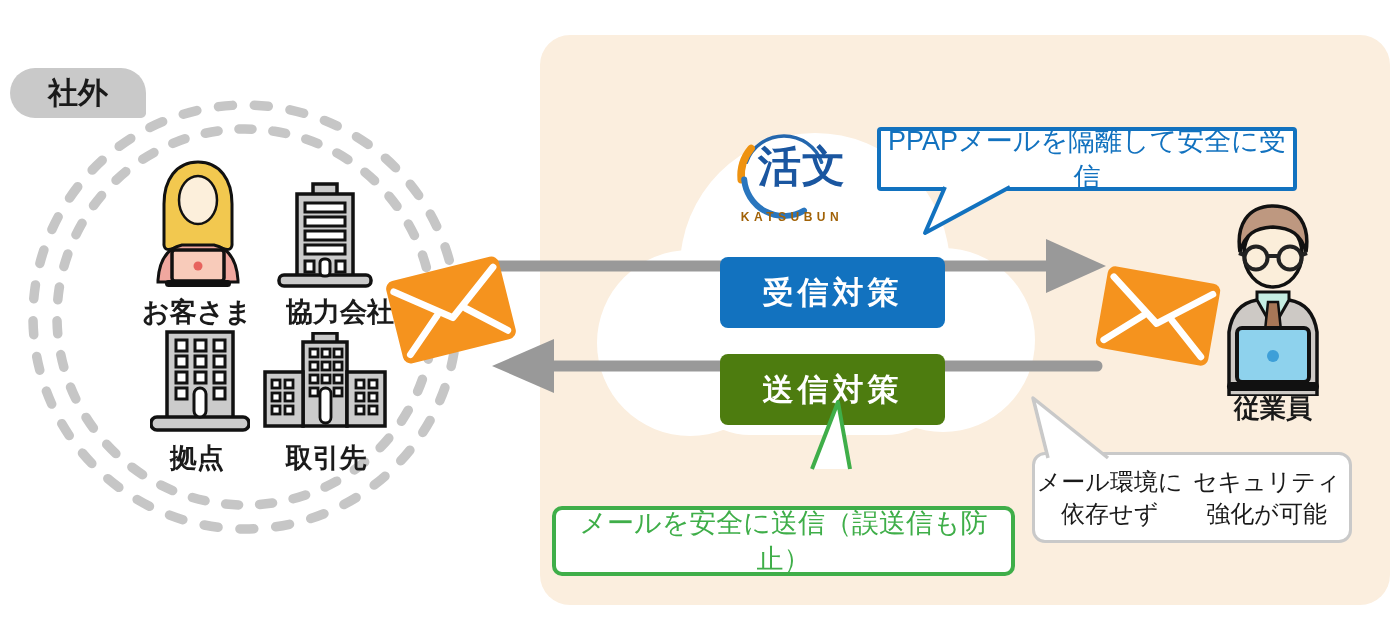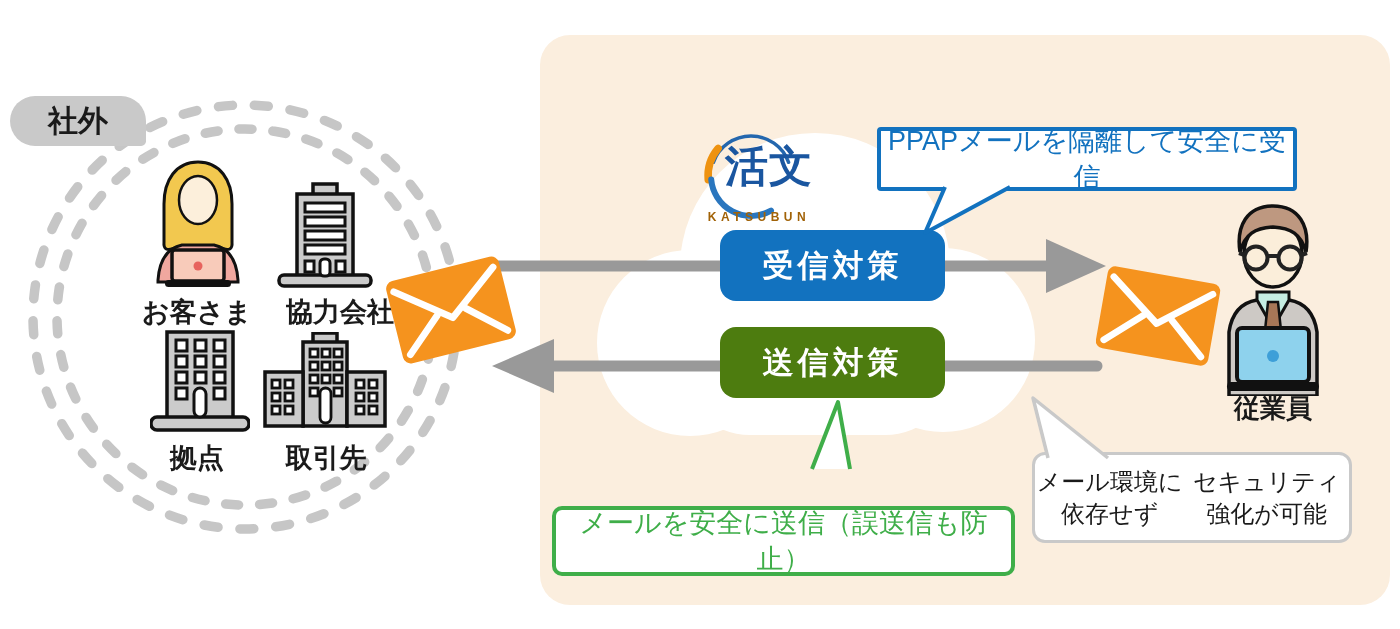--- a/index.html
+++ b/index.html
@@ -7,32 +7,32 @@
     position:relative;width:1400px;height:629px;overflow:hidden;background:#ffffff;
     font-family:"Liberation Sans","DejaVu Sans",sans-serif;
   }
   .abs{position:absolute;}
   
   .badge{
     display:flex;align-items:center;justify-content:center;
     font-weight:700;font-size:30px;color:#1a1a1a;
   }
   .badge-outside{left:10px;top:68px;width:136px;height:50px;background:#C9C9C9;
-    border-radius:26px 26px 5px 26px;margin-top:28px;}
+    border-radius:26px 26px 5px 26px;}
   .badge-inside{left:1233px;top:50px;width:140px;height:47px;background:#F6CDB2;
     border-radius:24px;}
   
   .panel{left:540px;top:35px;width:850px;height:570px;background:#FBEEDE;border-radius:30px;}
   
   .icon-label{font-weight:700;font-size:27px;color:#1a1a1a;text-align:center;}
   
   .action-btn{
     display:flex;align-items:center;justify-content:center;
-    width:225px;height:71px;border-radius:16px;color:#ffffff;
-    font-weight:700;font-size:31px;letter-spacing:4px;
+    width:225px;height:71px;border-radius:8px;color:#ffffff;
+    font-weight:700;font-size:31px;letter-spacing:4px;margin-top:27px;
   }
   .btn-receive{left:720px;top:230px;background:#1272BF;}
   .btn-send{left:720px;top:327px;background:#4d7c0f;}
   
   .bubble{
     background:#ffffff;display:flex;align-items:center;justify-content:center;
     box-sizing:border-box;text-align:center;
   }
   .bubble-receive{
     left:877px;top:127px;width:420px;height:64px;border:4px solid #1272BF;border-radius:4px;
@@ -181,21 +181,21 @@
     <path d="M111,78 L75,46" fill="none" stroke="#fff" stroke-width="7" stroke-linecap="round"></path>
   </svg>
 
   <svg class="abs z5" style="left:1100px;top:273px;transform:rotate(10deg);" width="116" height="86" viewBox="0 0 120 88">
     <rect x="1" y="1" width="118" height="86" rx="8" fill="#F5931E"></rect>
     <path d="M8,12 L60,52 L112,12" fill="none" stroke="#fff" stroke-width="7" stroke-linecap="round" stroke-linejoin="round"></path>
     <path d="M9,78 L45,46" fill="none" stroke="#fff" stroke-width="7" stroke-linecap="round"></path>
     <path d="M111,78 L75,46" fill="none" stroke="#fff" stroke-width="7" stroke-linecap="round"></path>
   </svg>
 
-  <div class="abs z3" style="left:699px;top:126px;width:132px;height:102px;">
+  <div class="abs z3" style="left:732px;top:126px;width:132px;height:102px;">
     <svg class="abs" style="left:0;top:0;" width="110" height="100" viewBox="0 0 110 100">
       <path d="M14.4,36.3 A40,40 0 0 1 89.6,36.3" fill="none" stroke="#2467AE" stroke-width="3.5" stroke-linecap="round"></path>
       <path d="M19.1,22.4 A43,43 0 0 0 9.2,53.7" fill="none" stroke="#EE9210" stroke-width="7.5" stroke-linecap="round"></path>
       <path d="M12.2,53.5 A40,40 0 0 0 72,84.6" fill="none" stroke="#2A76BE" stroke-width="6" stroke-linecap="round"></path>
     </svg>
     <div class="abs logo-kanji" style="left:26px;top:12px;">活文</div>
     <div class="abs logo-name" style="left:0px;top:84px;width:120px;">KATSUBUN</div>
   </div>
 
   <div class="abs action-btn btn-receive z3">

